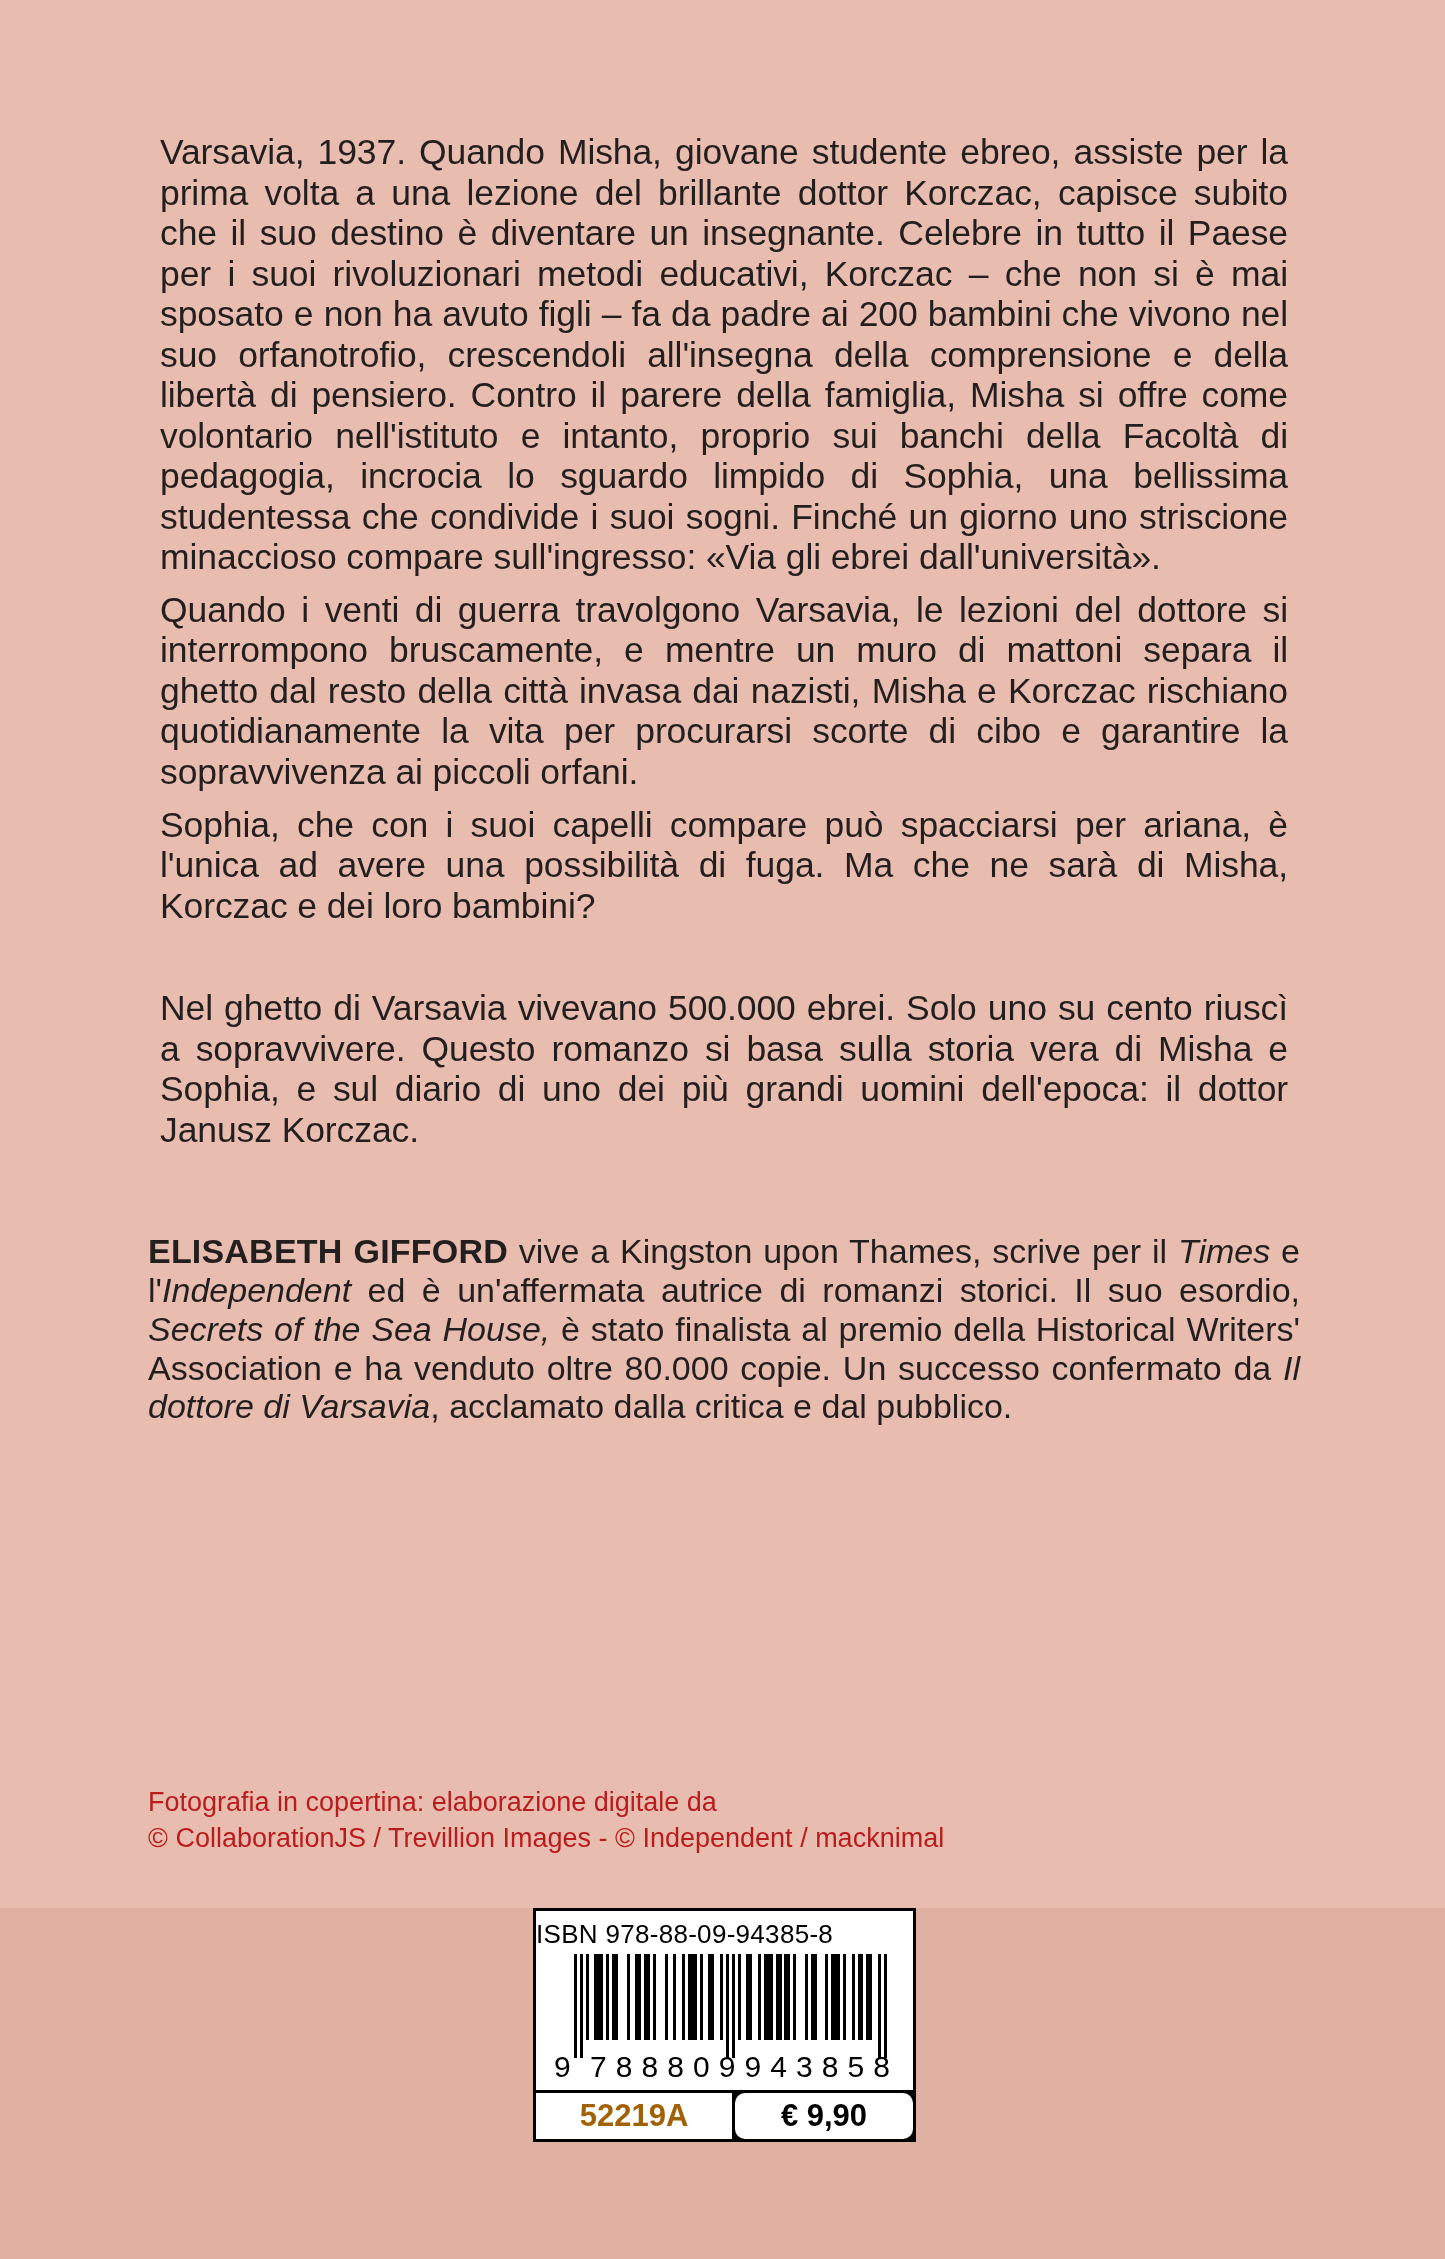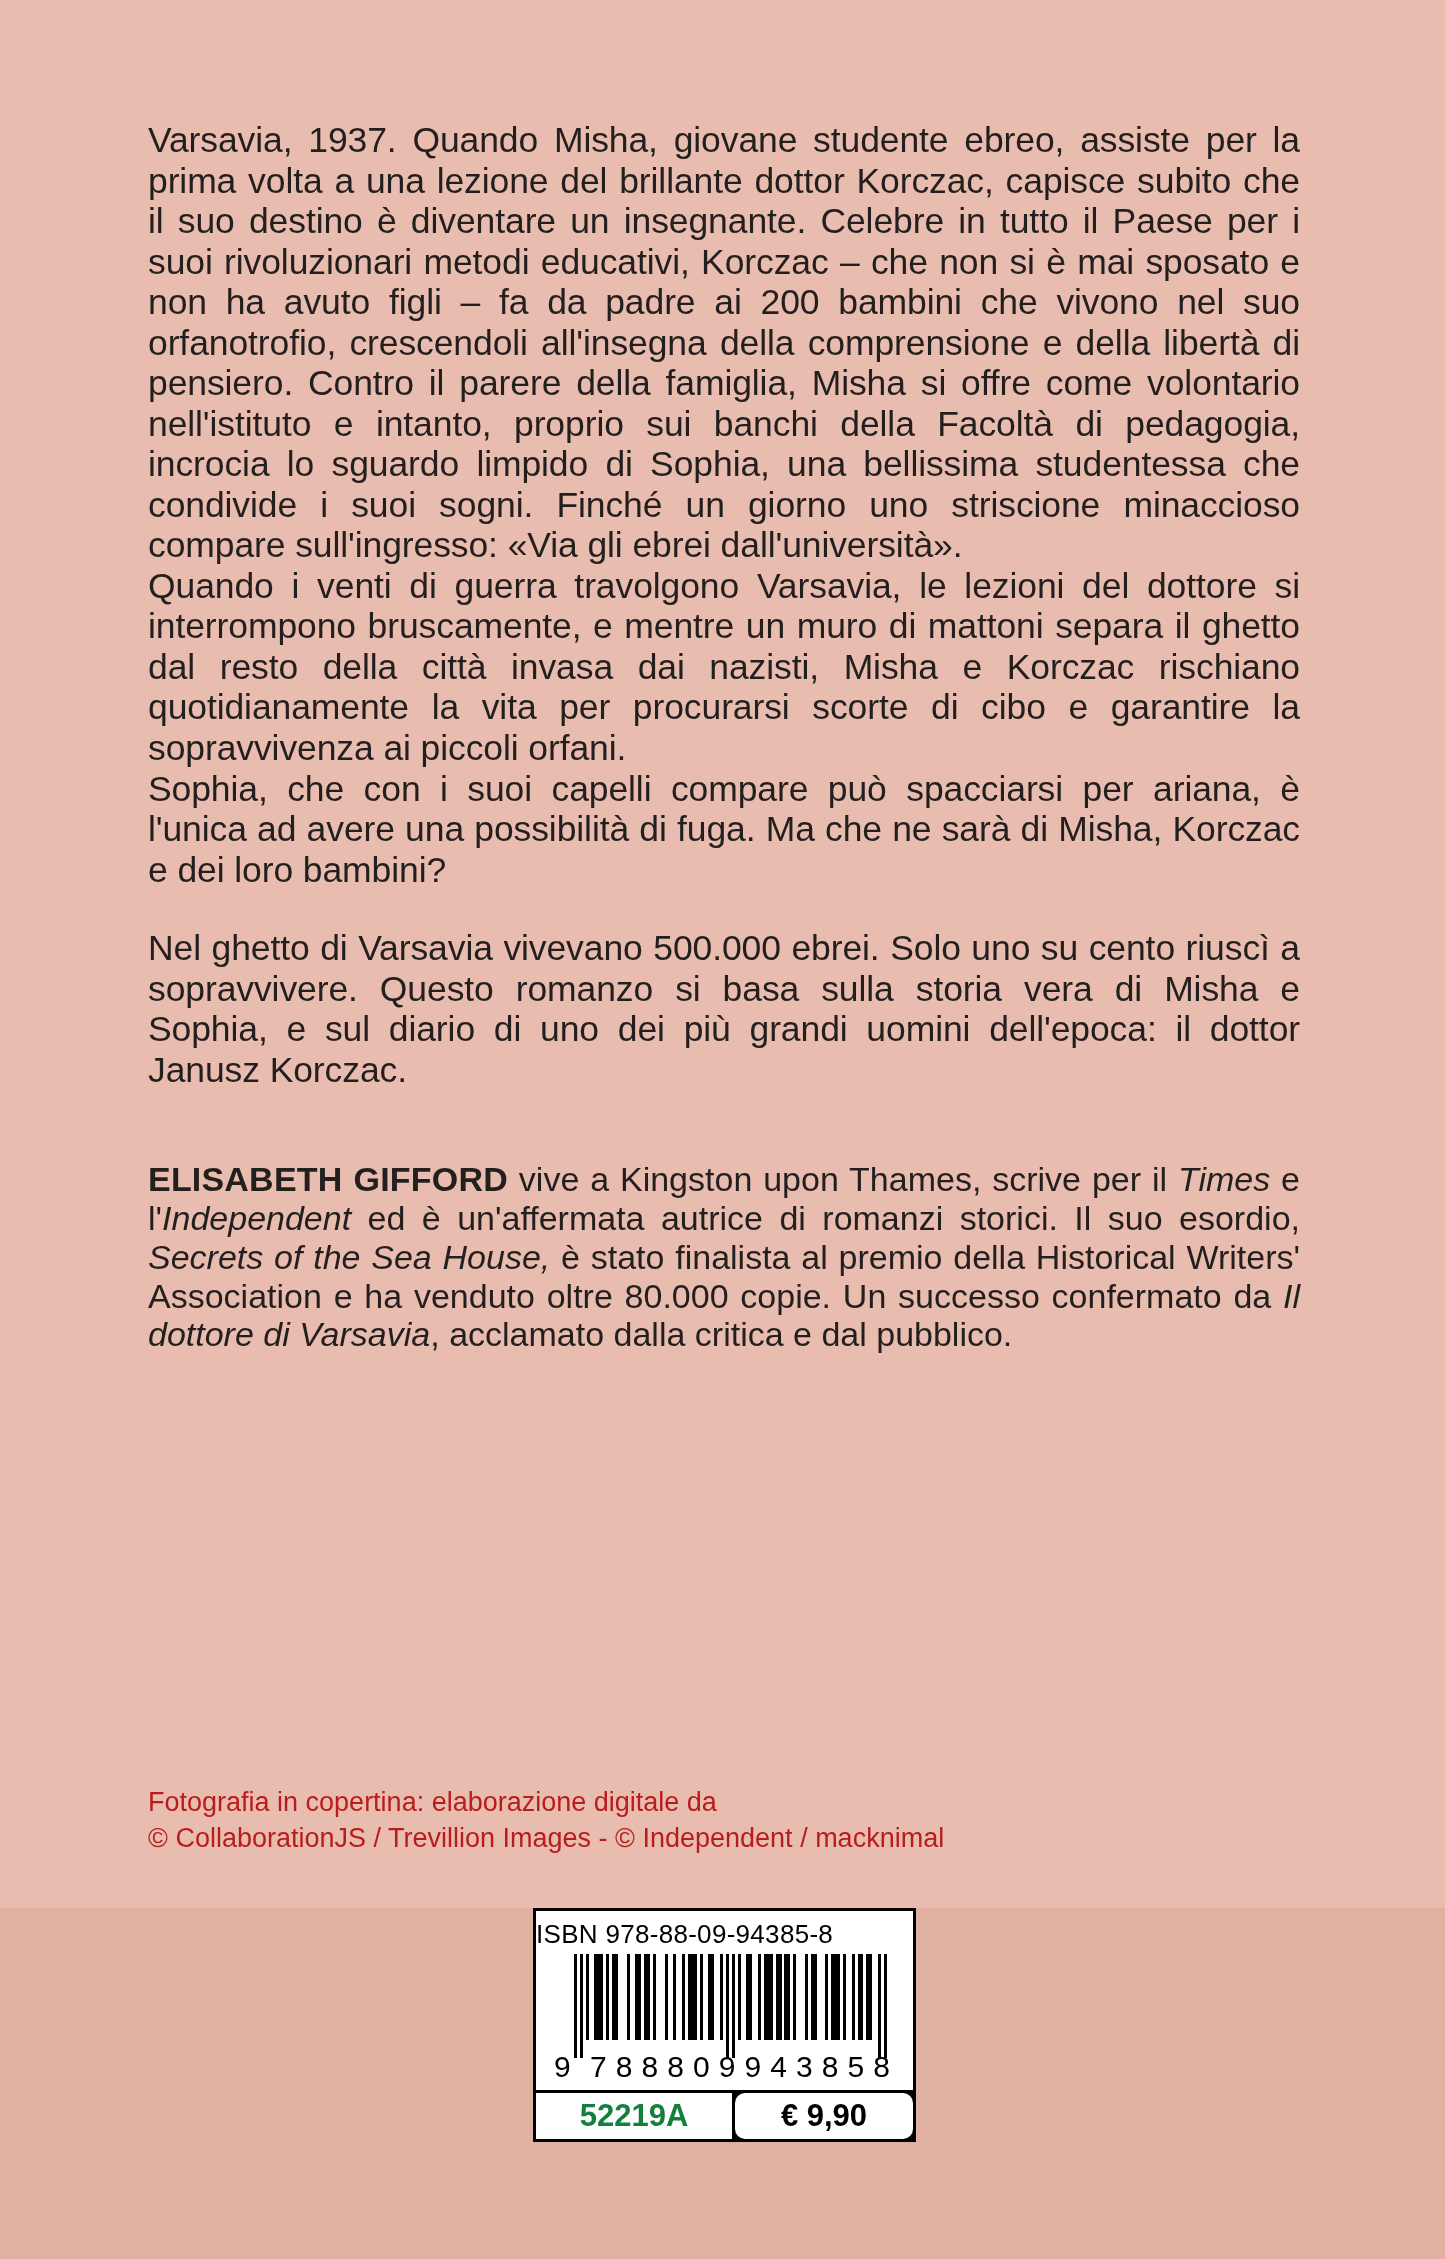--- a/index.html
+++ b/index.html
@@ -42,21 +42,21 @@
     font-size: 35.5px;
     line-height: 1.142;
     color: #241f1f;
     text-align: justify;
     letter-spacing: -0.1px;
     font-stretch: condensed;
     font-family: "Liberation Sans Narrow", "Liberation Sans", sans-serif;
     transform-origin: left top;
   }
   .blurb p {
-    margin: 0;
+    margin: 12px;
     text-align: justify;
     text-justify: inter-word;
   }
   .gap { height: 38px; }
 
   .bio {
     margin-top: 0;
     font-size: 34px;
     line-height: 1.142;
     color: #241f1f;
@@ -135,21 +135,21 @@
 
   .price-row {
     display: flex;
     border-top: 3px solid #000;
     background: #000;
     height: 46px;
   }
   .price-row .code {
     flex: 0 0 52%;
     background: #fff;
-    color: #15803d;
+    color: #a16207;
     font-weight: 700;
     font-size: 31px;
     display: flex;
     align-items: center;
     justify-content: center;
     border-right: 3px solid #000;
     font-family: "Liberation Sans", sans-serif;
   }
   .price-row .price {
     flex: 1;

